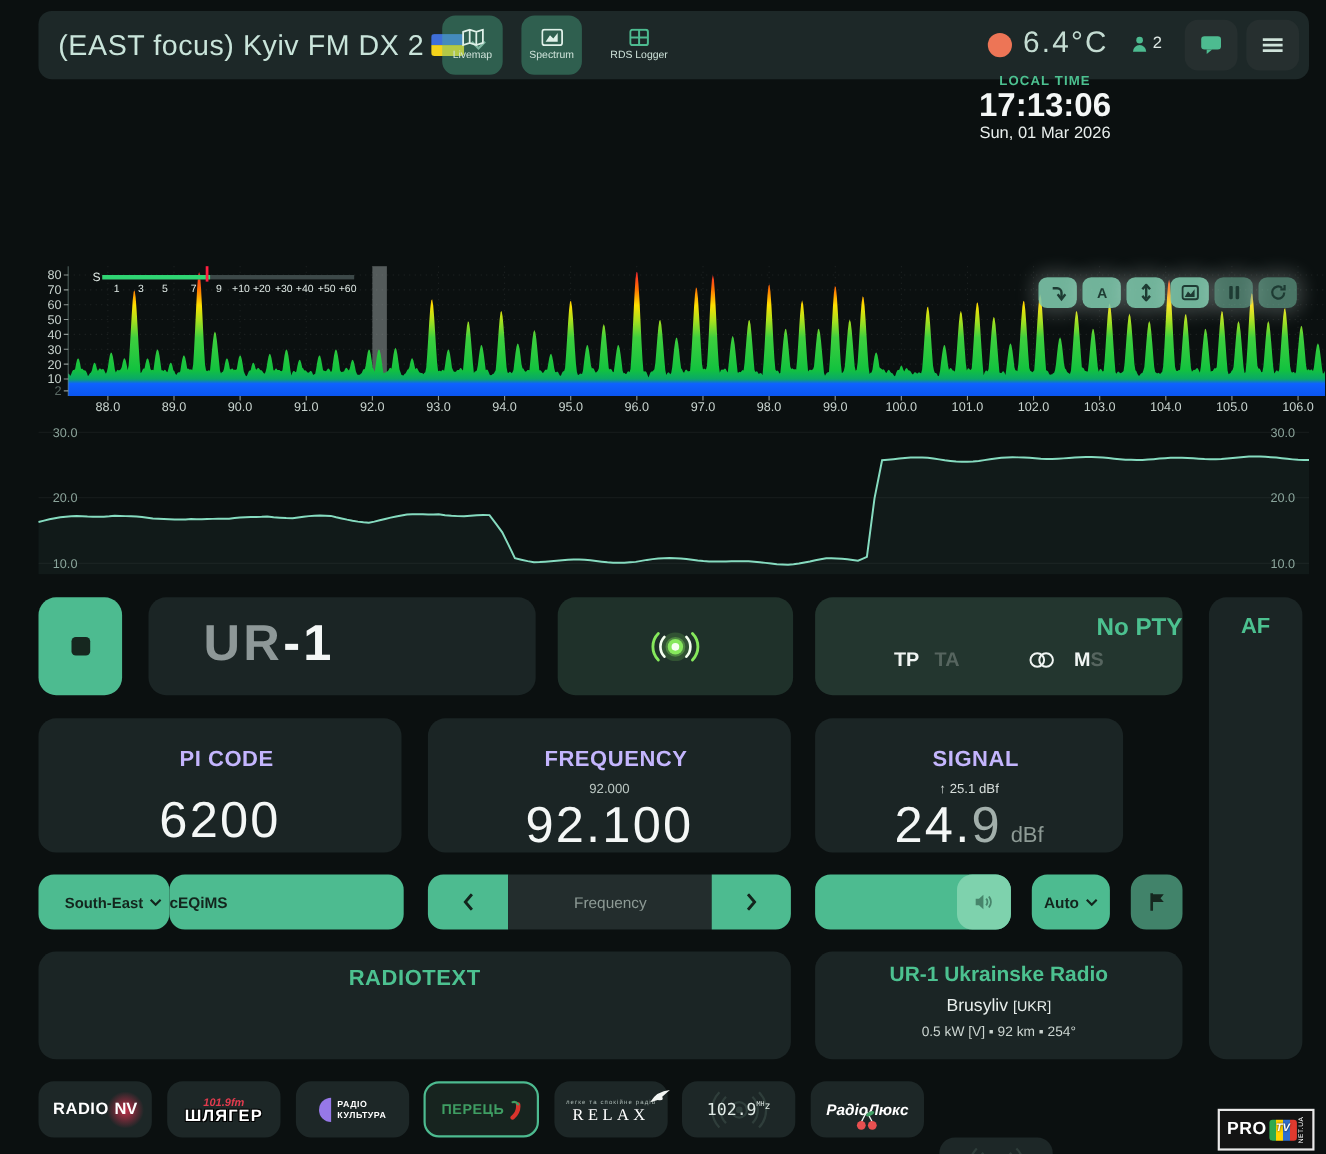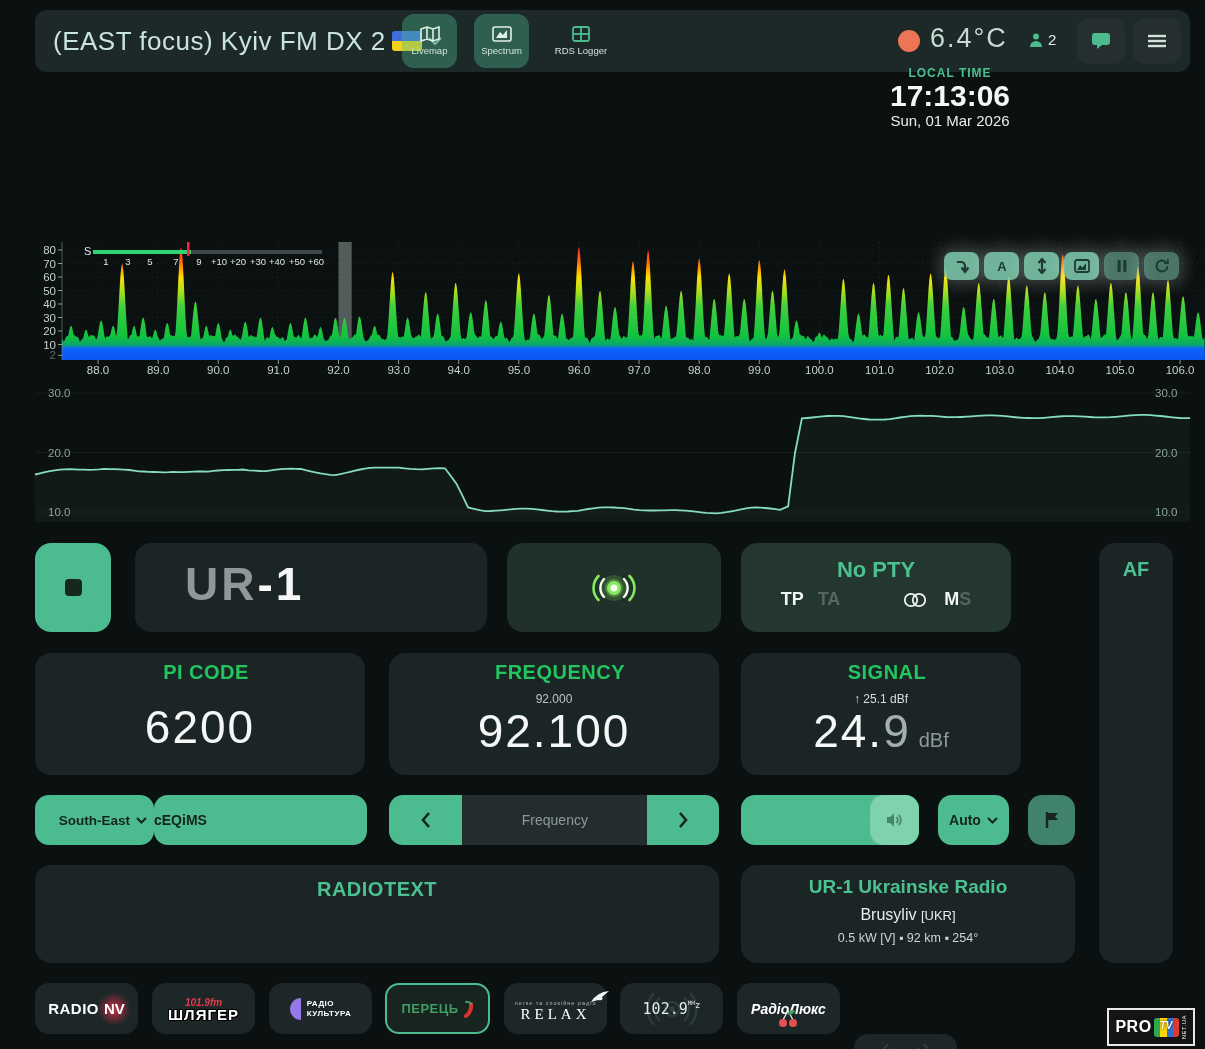--- a/index.html
+++ b/index.html
@@ -45,31 +45,31 @@
 
   
   #play-tile{left:35px;top:543px;width:76px;height:89px;background:#4dbb90;border-radius:16px;
              border:none;display:flex;align-items:center;justify-content:center;cursor:pointer;}
   #stop-square{width:17px;height:17px;background:#16271f;border-radius:4px;}
   #ps-panel{left:135px;top:543px;width:352px;height:89px;}
   #ps-name{position:absolute;left:50px;top:14px;font-size:46px;font-weight:700;letter-spacing:3px;}
   #ps-name .pre{color:#8e9898;} #ps-name .suf{color:#f4f7f6;}
   #st-panel{left:507px;top:543px;width:214px;height:89px;background:#1f312a;display:flex;
             align-items:center;justify-content:center;}
-  #pty-panel{left:741px;top:543px;width:270px;height:89px;background:#23362f;text-align:center;}
+  #pty-panel{left:741px;top:543px;width:334px;height:89px;background:#23362f;text-align:right;}
   #pty{font-size:22px;font-weight:bold;color:#4cc190;margin-top:14px;}
   #flags-row{display:flex;align-items:center;justify-content:center;gap:14px;margin-top:6px;
              font-size:18px;font-weight:bold;}
   .flag-on{color:#f0f5f3;} .flag-off{color:#56655f;}
-  #af-panel{left:1099px;top:543px;width:74px;height:420px;text-align:center;}
+  #af-panel{left:1099px;top:543px;width:85px;height:420px;text-align:center;}
   #af-panel .t{font-size:20px;font-weight:bold;color:#4cc190;margin-top:15px;}
 
   
   .info-panel{height:122px;text-align:center;}
-  .info-title{font-size:20px;font-weight:bold;color:#22c55e;margin-top:8px;letter-spacing:0.5px;padding-left:12px;}
+  .info-title{font-size:20px;font-weight:bold;color:#c4b5fd;margin-top:26px;letter-spacing:0.5px;padding-left:12px;}
   .big-val{font-size:46px;font-weight:400;color:#f4f7f6;letter-spacing:2px;line-height:50px;}
   #pi-panel{left:35px;top:653px;width:330px;}
   #pi-panel .big-val{margin-top:18px;}
   #fq-panel{left:389px;top:653px;width:330px;}
   #fq-sub{font-size:12px;color:#b9c5c0;margin-top:8px;}
   #sig-panel{left:741px;top:653px;width:280px;}
   #sig-peak{font-size:12px;color:#d7dedb;margin-top:8px;}
   #sig-val .dec{color:#a2afab;} 
   #sig-val .unit{font-size:20px;color:#8d9a95;letter-spacing:0;margin-left:8px;}
 

